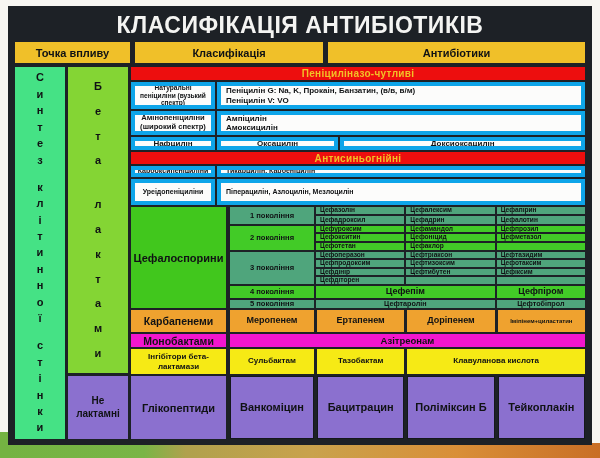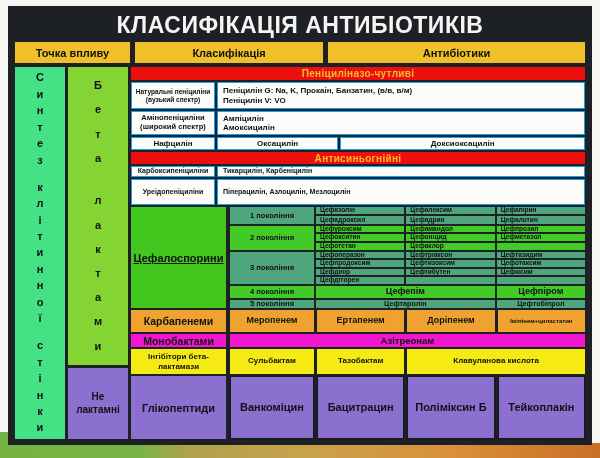--- a/index.html
+++ b/index.html
@@ -37,58 +37,58 @@
   
   .vcol {
     display:flex; flex-direction:column; align-items:center; justify-content:space-evenly;
     font-weight:bold; font-size:11px; line-height:1;
   }
   .vgap { height:5px; }
   .col-point { width:50px; background:#45e285; }
   .col-group { width:60px; display:flex; flex-direction:column; gap:3px; }
   .beta { flex:1; background:#84d534; }
   .nonlact {
-    height:71px; background:#8b70cf; display:flex; align-items:center; justify-content:center;
+    height:63px; background:#8b70cf; display:flex; align-items:center; justify-content:center;
     text-align:center; font-weight:bold; font-size:10px; line-height:1.25; padding:16px;
   }
 
   .bands { flex:1; display:flex; flex-direction:column; gap:2px; min-width:0; }
   .band { display:flex; gap:4px; }
   .clab {
     width:95px; flex:none; display:flex; align-items:center; justify-content:center;
     text-align:center; font-weight:bold;
   }
   .bcontent { flex:1; min-width:0; }
 
   .band-pen { height:138px; }
   .band-ceph { flex:1; }
   .band-carb { height:22px; }
   .band-mono { height:13px; }
   .band-inhib { height:25px; }
   .band-glyco { height:63px; }
 
   .c-orange { background:#f57b1e; font-size:11.5px; }
-  .c-green  { background:#41c71d; font-size:11px;text-decoration:underline; }
+  .c-green  { background:#41c71d; font-size:11px; }
   .c-amber  { background:#efa22f; font-size:10.5px; }
   .c-magenta{ background:#f216ce; font-size:10.5px; }
   .c-yellow { background:#f6ea15; font-size:8px; line-height:1.2; }
   .c-purple { background:#8b70cf; font-size:11px; }
 
   
   .penstack { display:flex; flex-direction:column; gap:2px; height:100%; }
   .banner {
     background:#ed0e0e; color:#f2c027; font-weight:bold; font-size:10px;
     display:flex; align-items:center; justify-content:center; letter-spacing:.3px;
   }
   .b1 { height:13px; } .b2 { height:12px; } .b3 { height:12px; }
   .prow { display:grid; grid-template-columns:84px 1fr 1fr 1fr; gap:2px; }
   .r-nat { height:27px; } .r-amino { height:24px; } .r-res { height:13px; }
   .r-cx { height:11px; } .r-ur { flex:1; }
   .wcell {
-    background:#fcfcfb; border:1px solid #0ea5e9; display:flex; align-items:center;
+    background:#fcfcfb; border:4px solid #0ea5e9; display:flex; align-items:center;
     justify-content:center; font-weight:bold; text-align:center; line-height:1.15; overflow:hidden;
   }
   .wlabel { font-size:6.6px; padding:0 2px; }
   .wlabel2 { font-size:7.6px; padding:0 2px; }
   .wcontent {
     grid-column:2 / span 3; flex-direction:column; align-items:flex-start;
     justify-content:center; padding-left:5px; font-size:8px; text-align:left;
   }
   .wline { display:block; }
   .c7 { font-size:7px; } .c8 { font-size:8px; } .c9 { font-size:9px; } .c11 { font-size:11px; }

